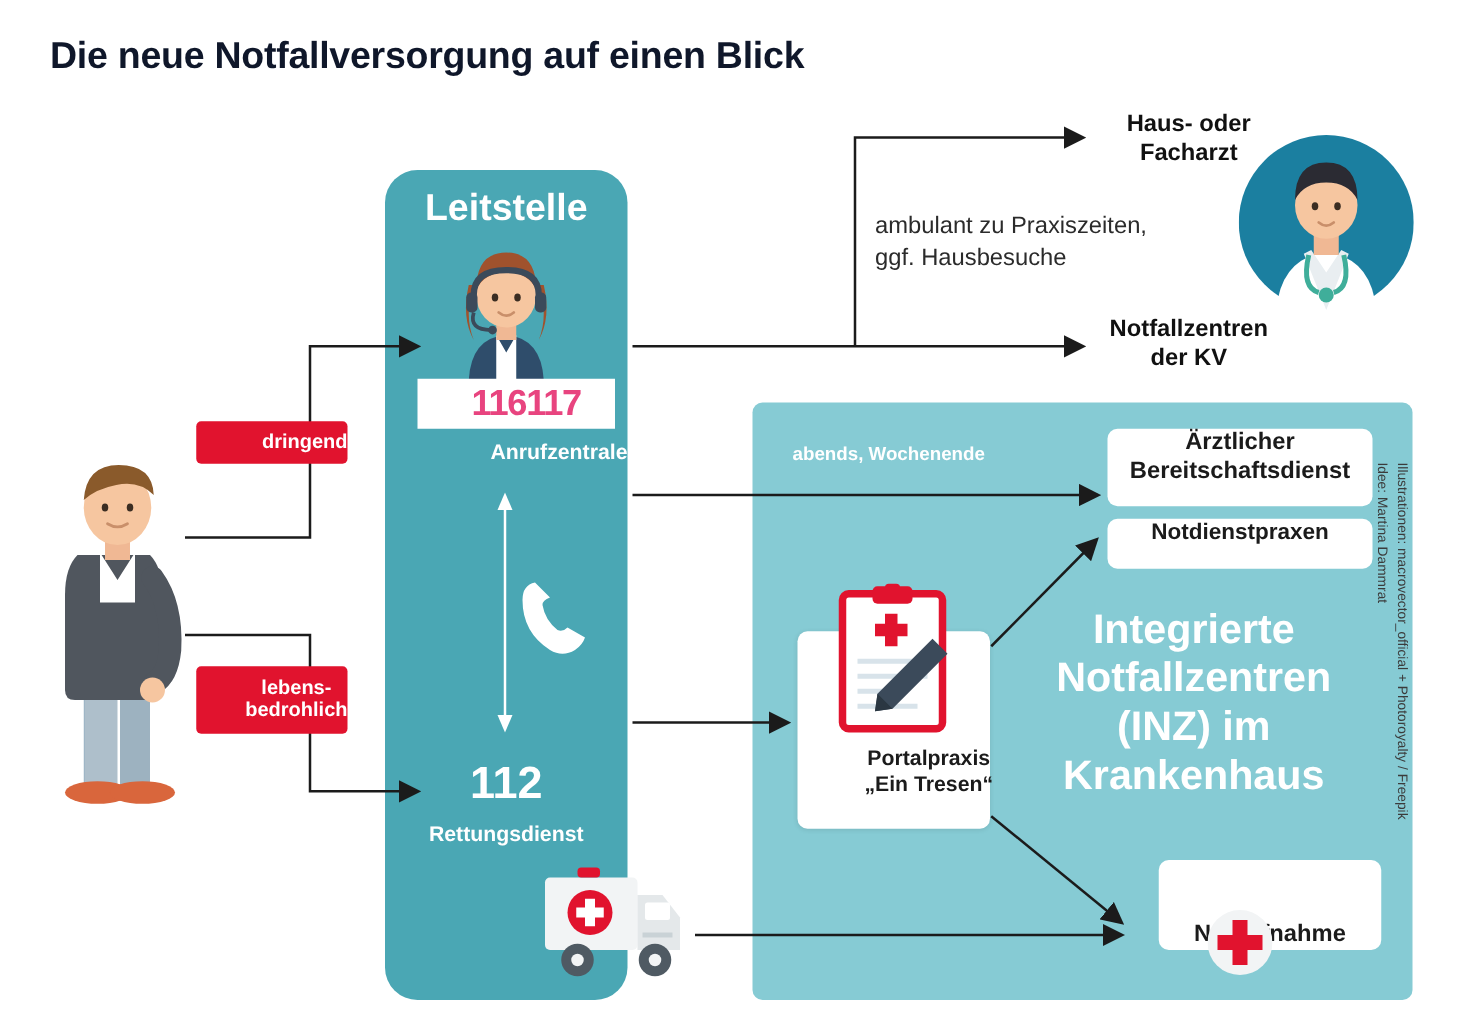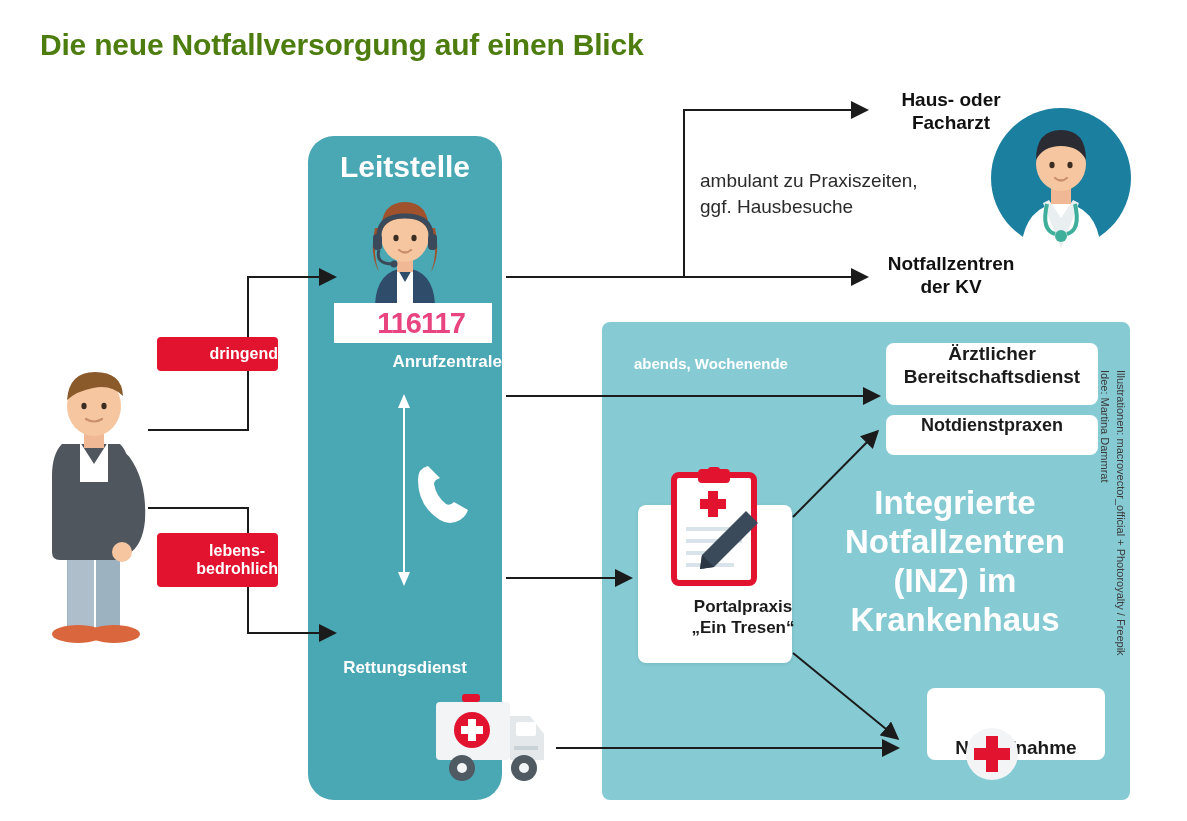--- a/index.html
+++ b/index.html
@@ -20,21 +20,21 @@
   }
   .abs { position: absolute; }
 
   
   #title {
     left: 40px;
     top: 28px;
     font-size: 30px;
     font-weight: bold;
     letter-spacing: -0.2px;
-    color: #4d7c0f;
+    color: #0f172a;
   }
 
   
   #bg-svg, #arrow-svg {
     left: 0; top: 0;
     width: 1187px; height: 821px;
     pointer-events: none;
   }
 
   
@@ -289,20 +289,21 @@
 
   <div class="abs" id="nummer-116117">
     <span>116117</span>
   </div>
   <div class="abs" id="anrufzentrale">Anrufzentrale</div>
 
   <svg class="abs" style="left:416px; top:462px;" width="56" height="62" viewBox="0 0 56 62">
     <path d="M12,4 q-10,2 -10,14 q0,26 22,40 q10,6 20,0 q6,-4 8,-10 l-14,-8 q-4,4 -8,2 q-10,-8 -12,-20 q0,-4 6,-6 z" fill="#ffffff"></path>
   </svg>
 
+  <div class="abs" id="nummer-112">112</div>
   <div class="abs" id="rettungsdienst">Rettungsdienst</div>
 
   <svg class="abs" style="left:432px; top:690px;" width="130" height="106" viewBox="0 0 130 106">
     <rect x="4" y="12" width="74" height="58" rx="4" fill="#f2f4f5"></rect>
     <path d="M78,26 l20,0 l14,18 l0,26 l-34,0 z" fill="#e4e8ea"></path>
     <rect x="84" y="32" width="20" height="14" rx="2" fill="#ffffff"></rect>
     <rect x="82" y="56" width="24" height="4" fill="#c9d2d6"></rect>
     <circle cx="30" cy="78" r="13" fill="#4f5a63"></circle>
     <circle cx="30" cy="78" r="5" fill="#f2f4f5"></circle>
     <circle cx="92" cy="78" r="13" fill="#4f5a63"></circle>

